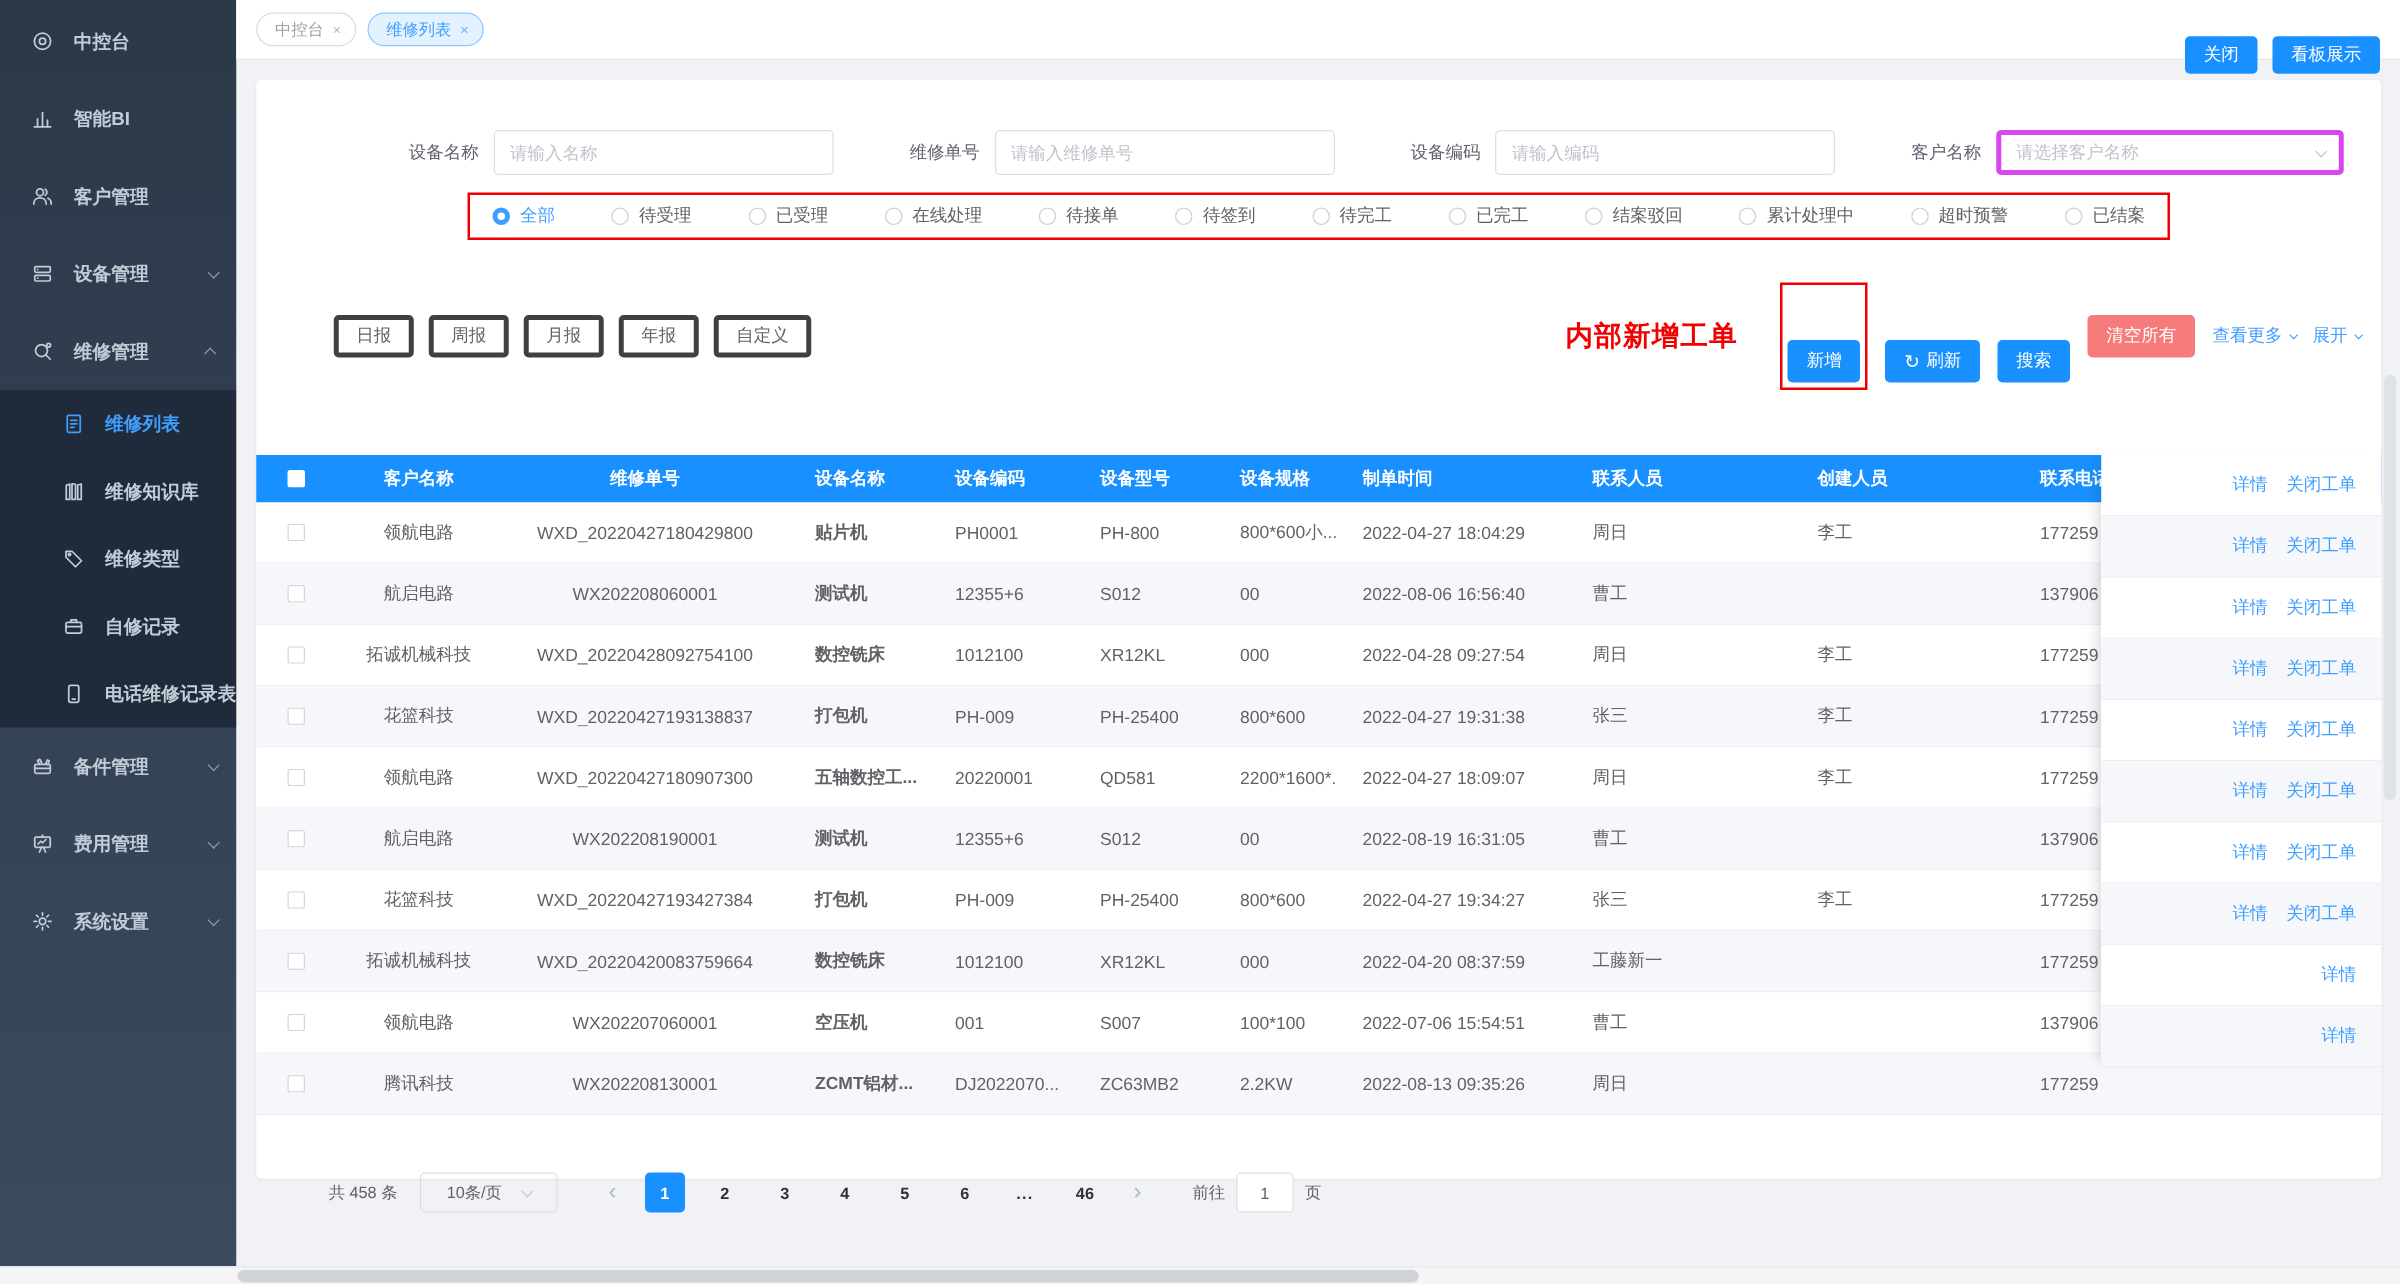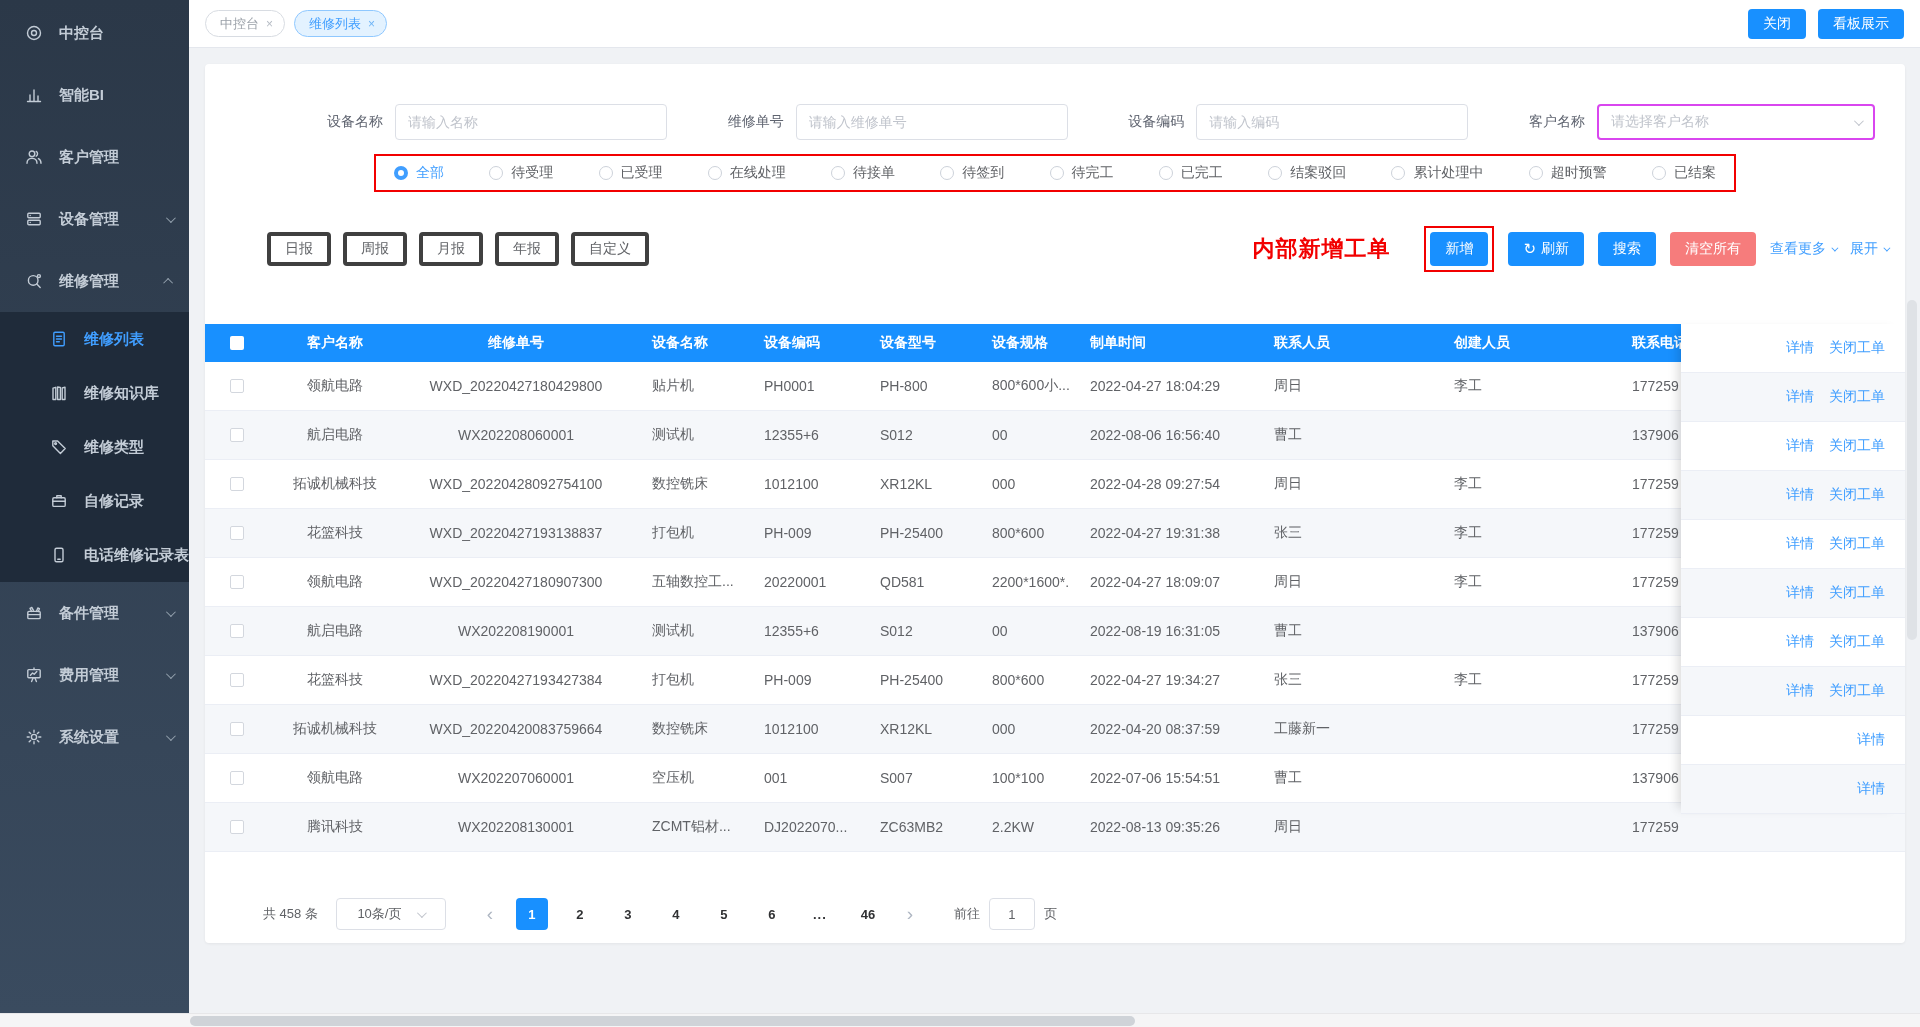--- a/index.html
+++ b/index.html
@@ -35,35 +35,35 @@
     display:flex; align-items:center; justify-content:space-between; padding:0 16px; }
   .tabs { display:flex; align-items:center; gap:9px; }
   .tag { height:27px; border-radius:14px; border:1px solid #d8dce2; background:#fff;
     color:#9aa0a8; padding:0 11px 0 14px; display:inline-flex; align-items:center; gap:7px; font-size:13px; cursor:pointer; }
   .tag .x { font-style:normal; font-size:12px; color:#b6bcc4; }
   .tag.active { background:#e3f2ff; border-color:#8fc8ff; color:var(--primary,#409eff); }
   .tag.active .x { color:#6fb5f7; }
   .tabbar-btns { display:flex; align-items:center; gap:12px; }
   .btn { border:none; border-radius:4px; font-size:14px; cursor:pointer;
     font-family:inherit; display:inline-flex; align-items:center; justify-content:center; }
-  .btn.primary { background:var(--header-blue,#1890ff); color:#fff; height:30px; padding:0 15px; }
+  .btn.primary { background:var(--header-blue,#1890ff); color:#fff; height:30px; padding:0 15px;margin-top:40px; }
 
   .content { position:absolute; top:48px; left:0; right:0; bottom:14px; }
   .card { margin:16px 15px 0 16px; height:879px; background:#fff; border-radius:4px;
     box-shadow:0 1px 3px rgba(0,0,0,.06); position:relative; overflow:visible; }
 
   
   .filter-row { display:flex; align-items:center; justify-content:space-between;
     padding:40px 30px 0 122px; }
   .fgroup { display:flex; align-items:center; }
   .fgroup label { margin-right:12px; white-space:nowrap; color:#5f6470; }
   .fgroup input { width:272px; height:36px; border:1px solid #dcdfe6; border-radius:4px;
     padding:0 12px; font-size:14px; color:#606266; outline:none; font-family:inherit; }
   .fgroup input::placeholder { color:#c0c4cc; }
-  .select-box { width:278px; height:36px; border:2px solid #d946ef; border-radius:4px;
+  .select-box { width:278px; height:36px; border:4px solid #d946ef; border-radius:4px;
     display:flex; align-items:center; justify-content:space-between; padding:0 12px; cursor:pointer; }
   .select-box .ph { color:#c0c4cc; }
   .select-box .chev { color:#c0c4cc; }
 
   
   .status-row { margin:14px 169px 0 169px; }
   .status-box { border:2px solid var(--annotation-red,#f20000); height:38px;
     display:flex; align-items:center; justify-content:space-between; padding:0 18px; }
   .radio { display:inline-flex; align-items:center; gap:8px; cursor:pointer; white-space:nowrap; color:#606266; }
   .radio .dot { width:14px; height:14px; border:1px solid #cdd2da; border-radius:50%; background:#fff; }
@@ -89,21 +89,21 @@
   
   .table { margin-top:52px; position:relative; }
   .thead { display:flex; align-items:center; height:38px; background:var(--header-blue,#1890ff); }
   .thead .cell { color:#fff; font-weight:700; }
   .trow { display:flex; align-items:center; height:49px; background:#fff; border-bottom:1px solid #ebeef5; }
   .trow.even { background:#f5f7fa; }
   .cell { white-space:nowrap; overflow:hidden; font-size:14px; color:#606266; }
   .w-cb { width:64px; display:flex; justify-content:center; align-items:center; }
   .w1 { width:132px; text-align:center; }
   .w2 { width:230px; text-align:center; }
-  .w3 { width:112px; padding-left:21px; }
+  .w3 { width:112px; padding-left:21px;font-weight:bold; }
   .w4 { width:116px; padding-left:21px; }
   .w5 { width:112px; padding-left:21px; }
   .w6 { width:98px;  padding-left:21px; }
   .w7 { width:184px; padding-left:21px; }
   .w8 { width:180px; padding-left:21px; }
   .w9 { width:178px; padding-left:21px; }
   .w10 { flex:1; padding-left:21px; }
   .cbox { width:14px; height:14px; border:1px solid #d3d7de; border-radius:2px; background:#fff; cursor:pointer; }
   .thead .cbox { border:none; }
   .fixed-col { position:absolute; top:0; right:0; width:224px;

